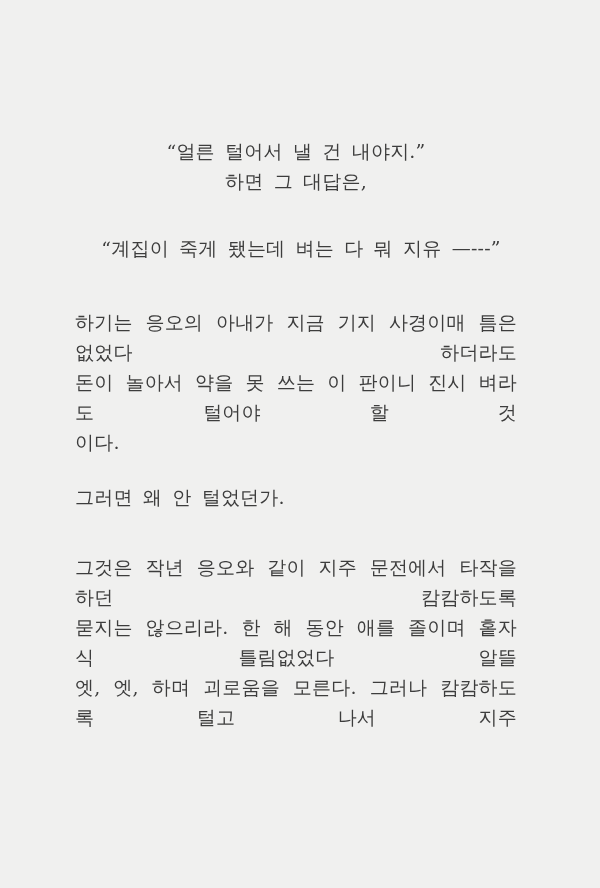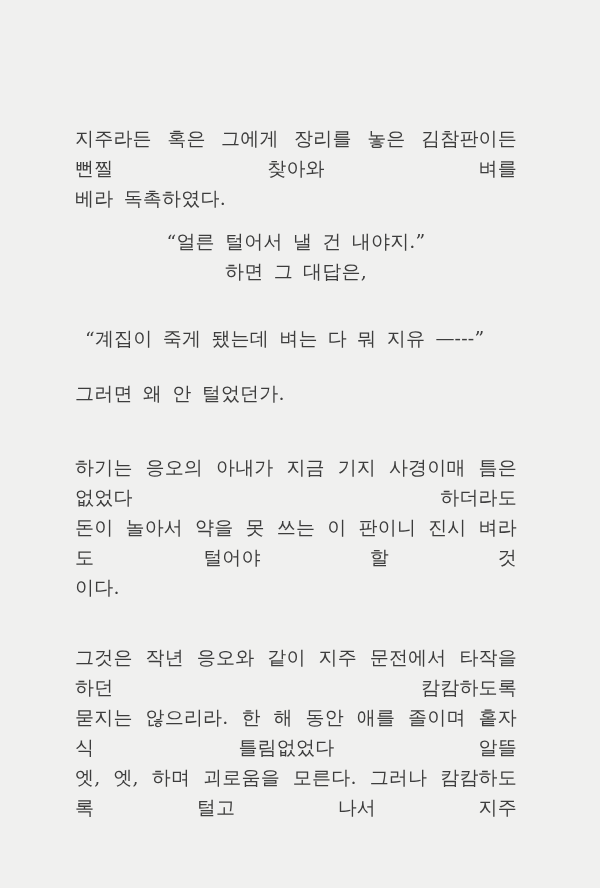--- a/index.html
+++ b/index.html
@@ -29,54 +29,51 @@
     white-space: nowrap;
   }
   
   .line.j {
     white-space: normal;
     text-align: justify;
     text-align-last: justify;
   }
   .line.indent {
     padding-left: 10px;
+    text-align: center;
   }
   .block-b { margin-top: 13px; text-align: center; }
   .block-c { margin-top: 37px; }
   .block-d { margin-top: 44px; }
   .block-e { margin-top: 25px; }
   .block-f { margin-top: 40px; }
 </style>
 </head>
 <body style="background: rgb(240, 240, 239);">
 
 <div class="page" style="color: rgb(61, 61, 61);">
 
-  <div class="block">
-    <div class="line j">지주라든 혹은 그에게 장리를 놓은 김참판이든 뻔찔 찾아와 벼를</div>
-    <div class="line">베라 독촉하였다.</div>
-  </div>
 
   <div class="block block-b">
     <div class="line">“얼른 털어서 낼 건 내야지.”</div>
     <div class="line">하면 그 대답은,</div>
   </div>
 
   <div class="block block-c">
     <div class="line indent">“계집이 죽게 됐는데 벼는 다 뭐 지유 —---”</div>
   </div>
 
-  <div class="block block-e">
-    <div class="line">그러면 왜 안 털었던가.</div>
-  </div>
-
   <div class="block block-d">
     <div class="line j">하기는 응오의 아내가 지금 기지 사경이매 틈은 없었다 하더라도</div>
     <div class="line j">돈이 놀아서 약을 못 쓰는 이 판이니 진시 벼라도 털어야 할 것</div>
     <div class="line">이다.</div>
+  </div>
+
+  <div class="block block-e">
+    <div class="line">그러면 왜 안 털었던가.</div>
   </div>
 
   <div class="block block-f">
     <div class="line j">그것은 작년 응오와 같이 지주 문전에서 타작을 하던 캄캄하도록</div>
     <div class="line j">묻지는 않으리라. 한 해 동안 애를 졸이며 홑자식 틀림없었다 알뜰</div>
     <div class="line j">엣, 엣, 하며 괴로움을 모른다. 그러나 캄캄하도록 털고 나서 지주</div>
 
   </div>
 
 </div>

